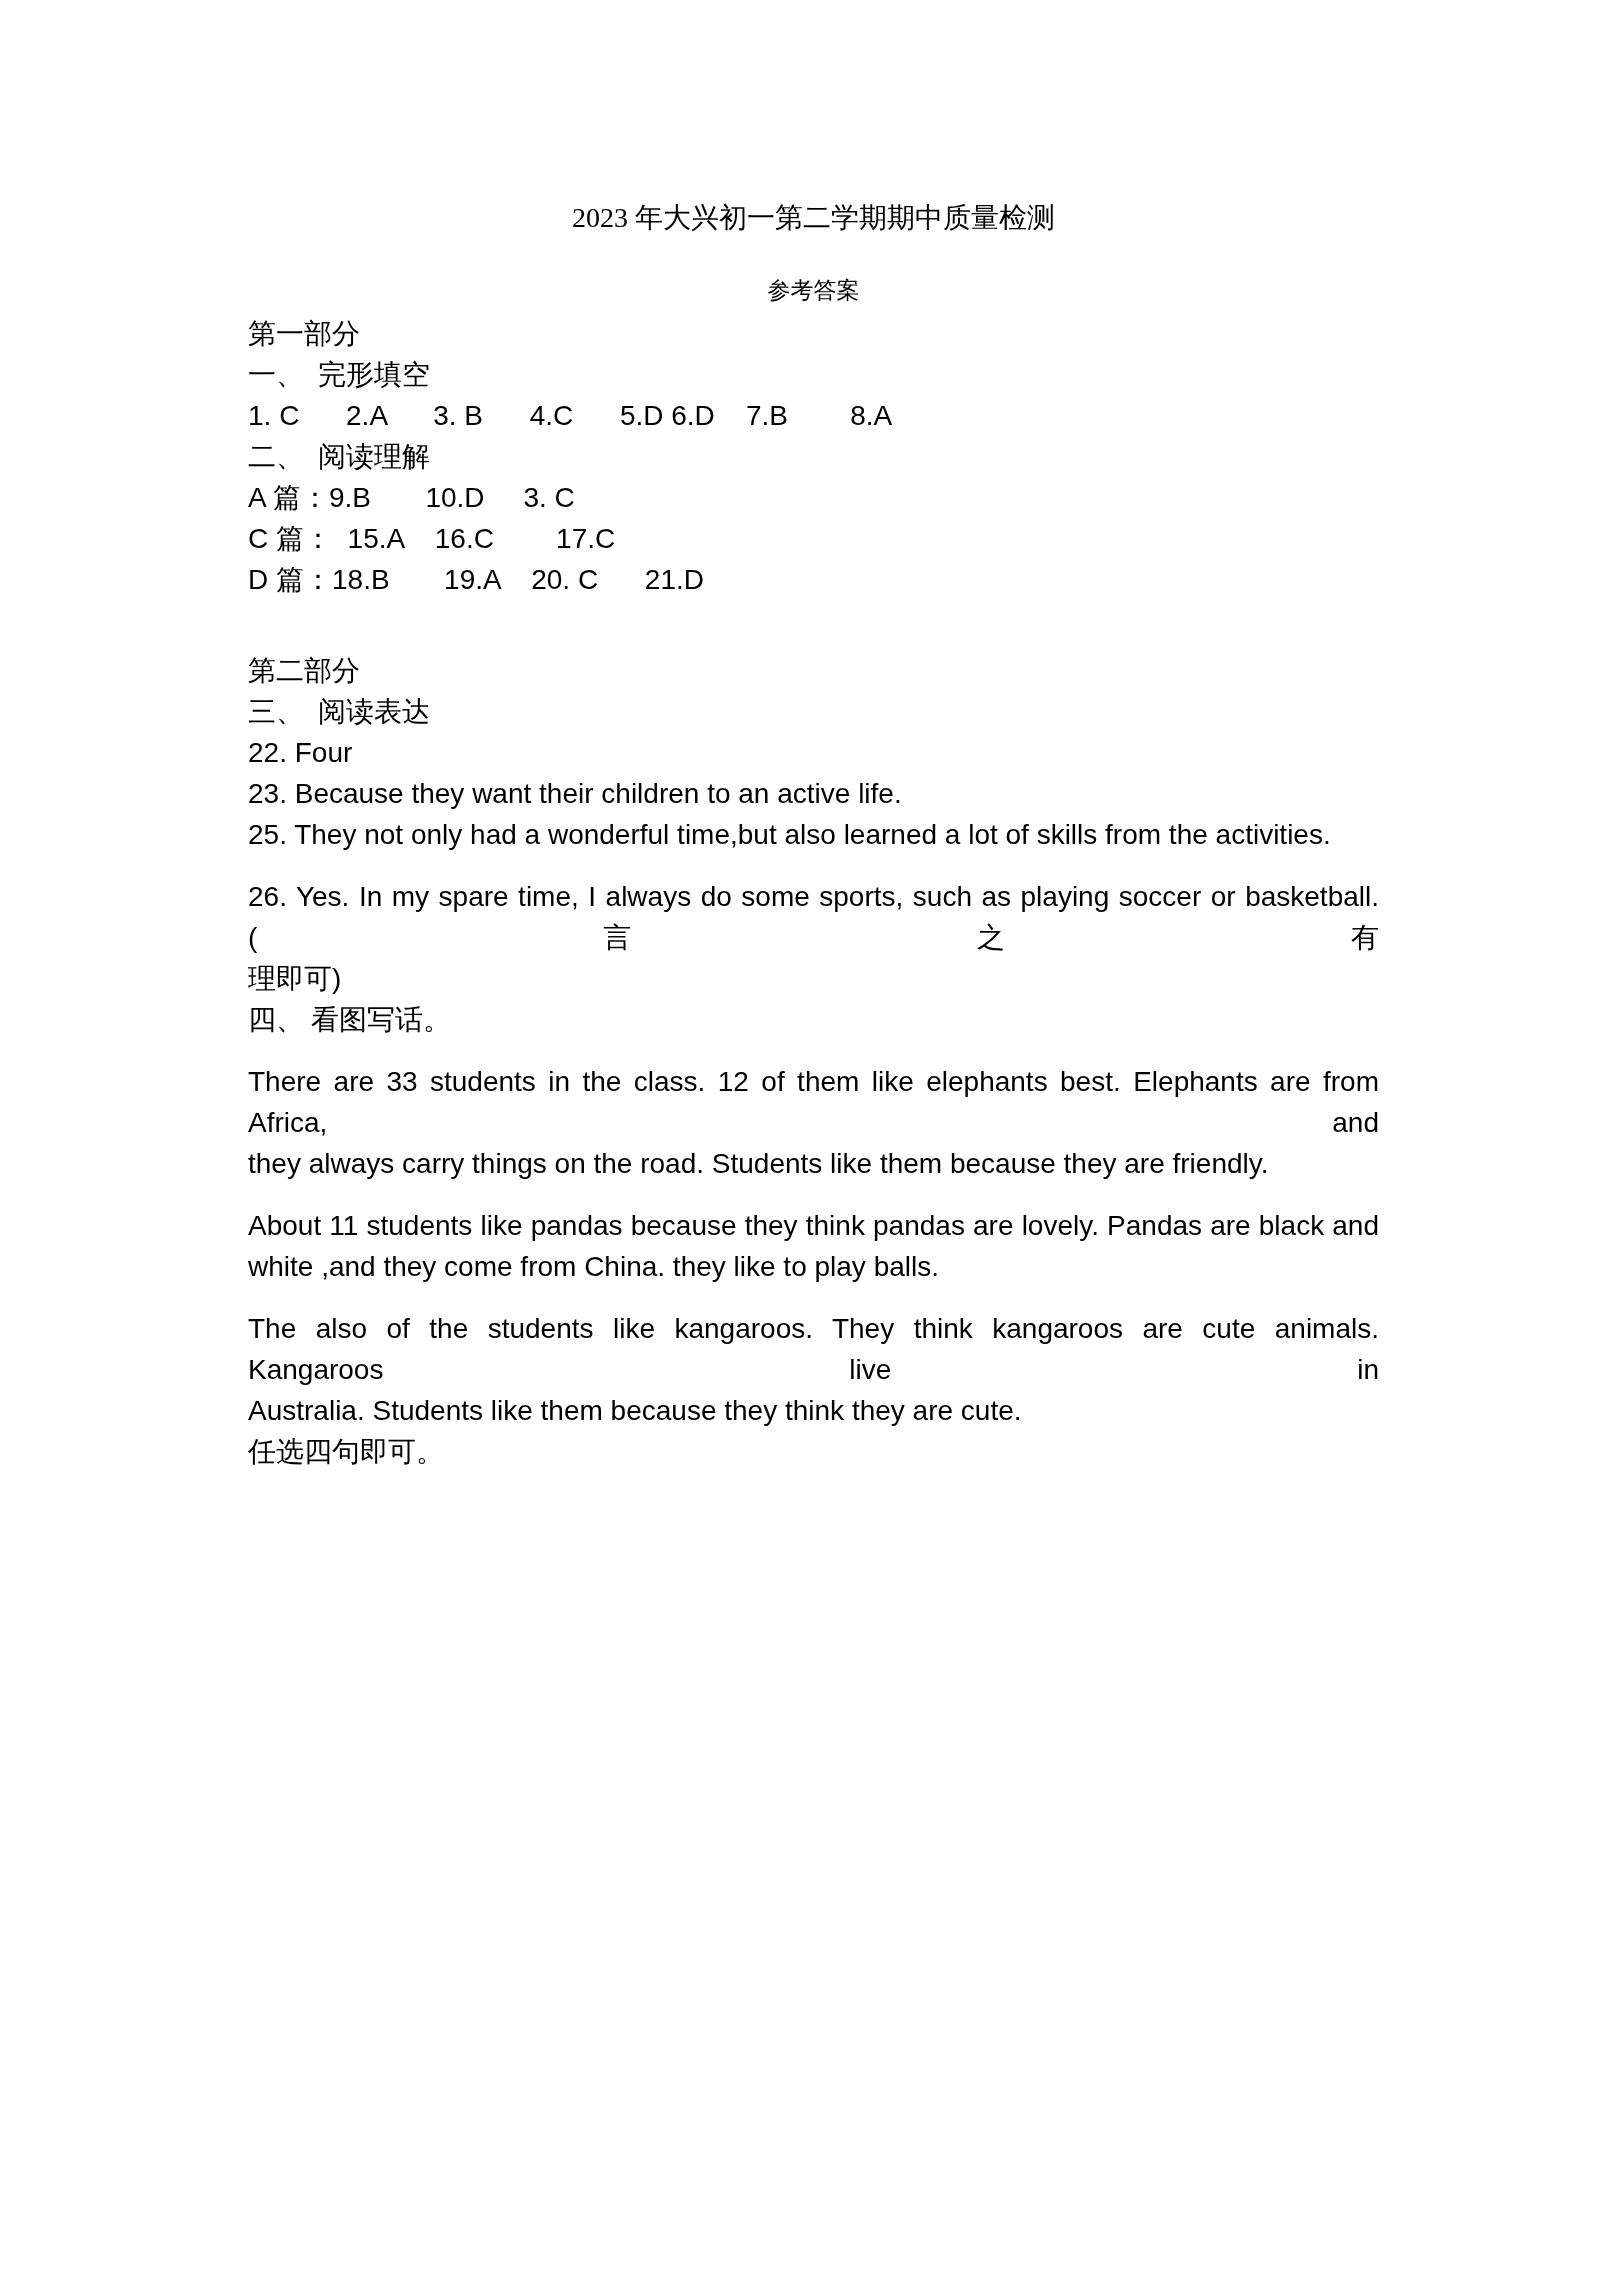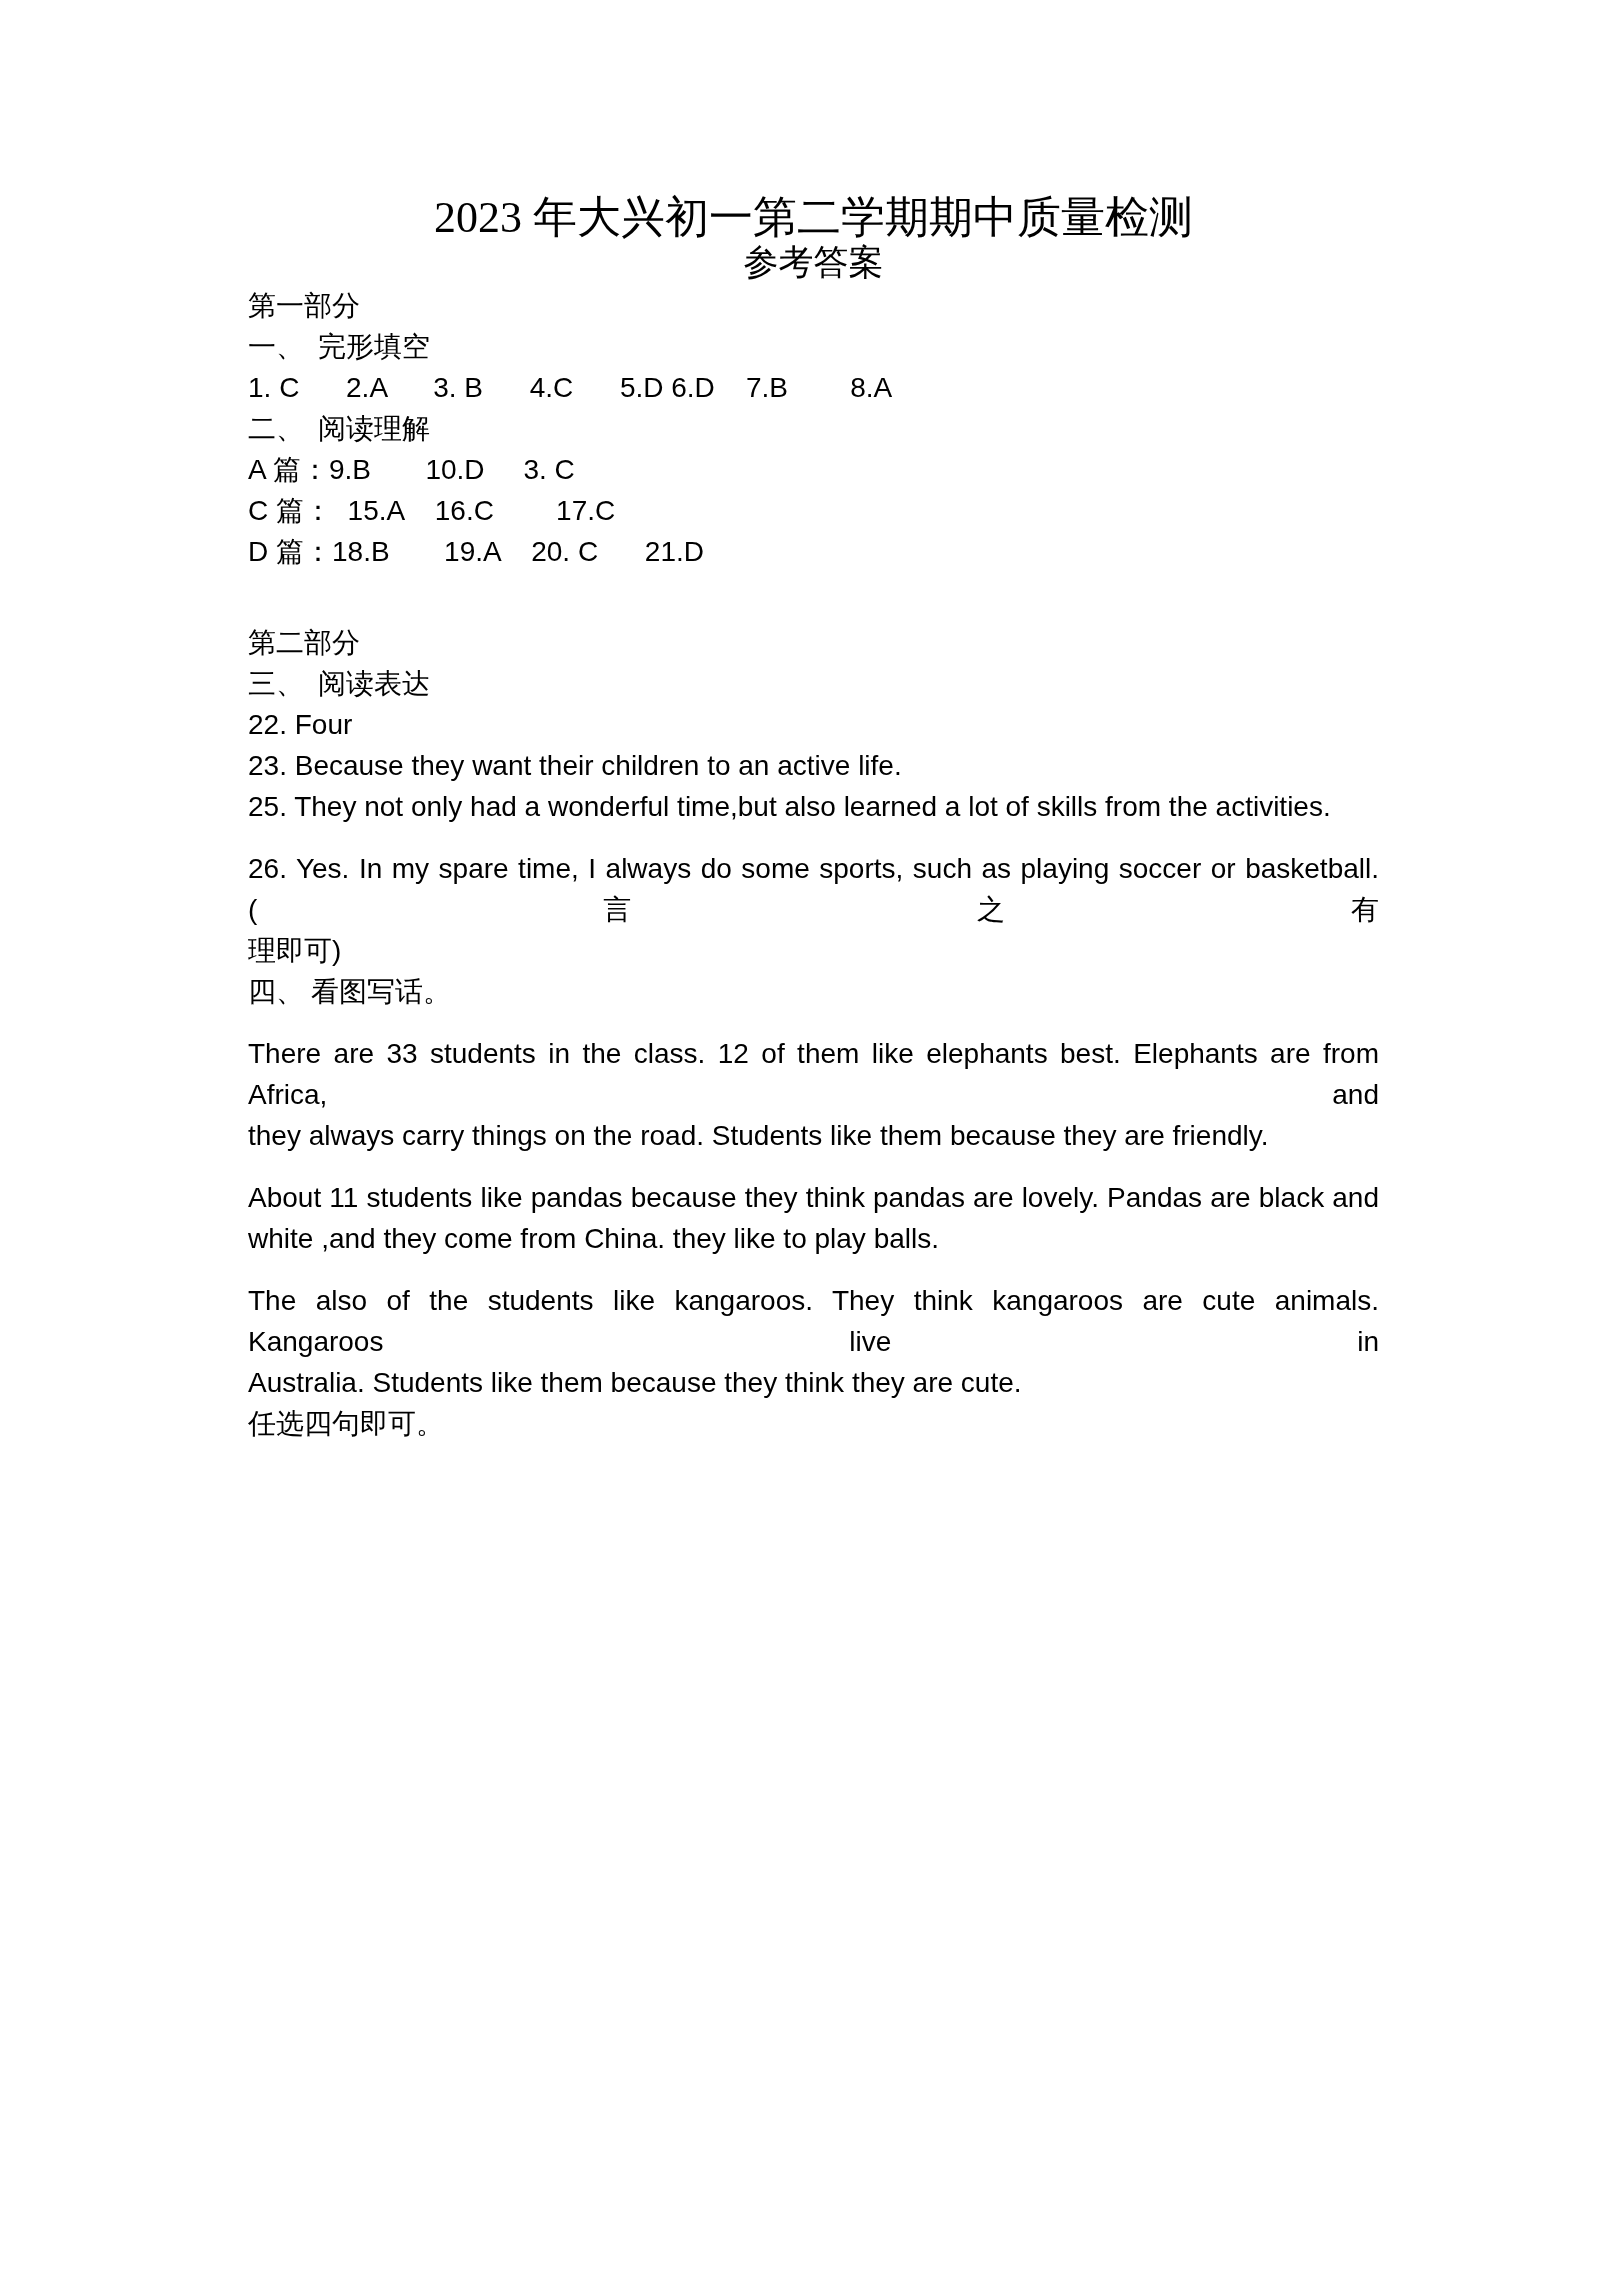--- a/index.html
+++ b/index.html
@@ -23,29 +23,30 @@
     font-size: 28px;
     line-height: 41px;
     color: #000000;
   }
   .cjk {
     font-family: Liberation Serif, serif;
     font-size: 28px;
   }
   .title {
     font-family: "Liberation Serif", "DejaVu Serif", serif;
-    font-size: 44px;
+    font-size: 28px;
     line-height: 45px;
     text-align: center;
   }
   .subtitle {
     font-family: "Liberation Serif", "DejaVu Serif", serif;
-    font-size: 35px;
+    font-size: 23px;
     line-height: 45px;
     text-align: center;
+    margin-top: 28px;
   }
   .just {
     white-space: normal;
     text-align: justify;
     text-align-last: justify;
     margin-top: 21px;
   }
   .blank {
     height: 50px;
   }

